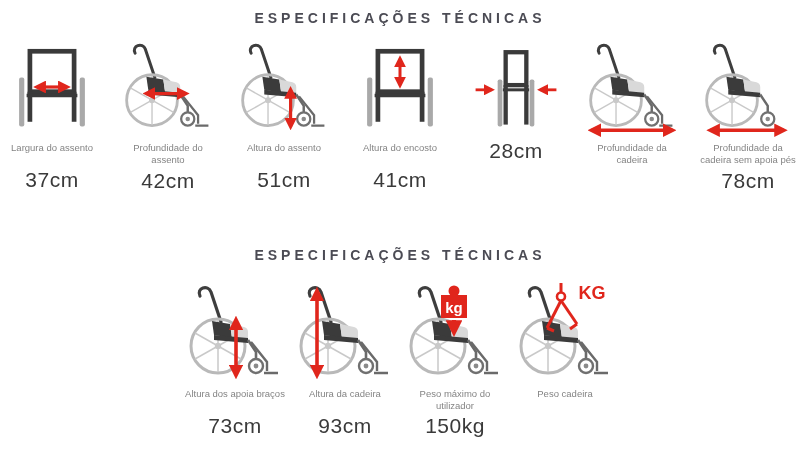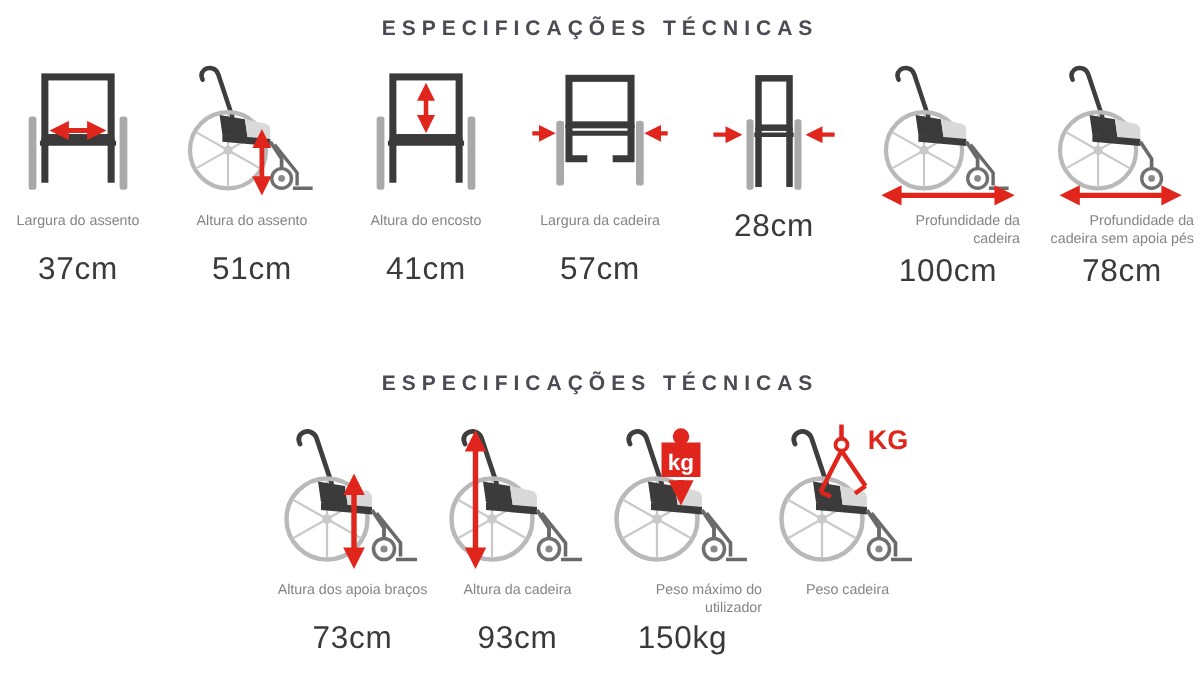--- a/index.html
+++ b/index.html
@@ -17,21 +17,21 @@
   .row2 { justify-content:center; }
   .cell { display:flex; flex-direction:column; align-items:center; }
   .row1 .cell { width:100px; }
   .row2 .cell { width:110px; }
   .icon-box { display:flex; align-items:flex-end; justify-content:center; }
   .row1 .icon-box { height:106px; width:96px; }
   .row2 .icon-box { height:104px; width:102px; }
   svg.icon { width:94px; height:100px; display:block; }
   .row2 svg.icon { width:100px; height:102px; }
   .label {
-    font-size:9.5px; color:#848484; text-align:right; line-height:1.3;
+    font-size:9.5px; color:#848484; text-align:center; line-height:1.3;
     margin-top:5px; min-height:24px; padding:0 2px;
   }
   .value { font-size:21px; color:#3a3a3a; margin-top:2px; letter-spacing:0.5px; }
 </style>
 </head>
 <body>
 
 <svg width="0" height="0" style="position:absolute" aria-hidden="true">
   <defs>
     <marker id="ah" viewBox="0 0 10 10" refX="7" refY="5" markerWidth="4" markerHeight="4" orient="auto-start-reverse">
@@ -118,20 +118,30 @@
         <div class="icon-box">
           <svg class="icon" viewBox="0 0 100 100">
             <use href="#wc-front"></use>
             <line x1="34" y1="50" x2="66" y2="50" stroke="#e0261c" stroke-width="3.4" marker-start="url(#ah)" marker-end="url(#ah)"></line>
           </svg>
         </div>
         <div class="label">Largura do assento</div>
         <div class="value">37cm</div>
       </div>
 
+      <div class="cell">
+        <div class="icon-box">
+          <svg class="icon" viewBox="0 0 100 100">
+            <use href="#wc-side"></use>
+            <line x1="27" y1="57" x2="69" y2="57" stroke="#e0261c" stroke-width="3.4" marker-start="url(#ah)" marker-end="url(#ah)"></line>
+          </svg>
+        </div>
+        <div class="label">Profundidade do assento</div>
+        <div class="value">42cm</div>
+      </div>
 
       <div class="cell">
         <div class="icon-box">
           <svg class="icon" viewBox="0 0 100 100">
             <use href="#wc-side"></use>
             <line x1="57" y1="53" x2="57" y2="92" stroke="#e0261c" stroke-width="3.4" marker-start="url(#ah)" marker-end="url(#ah)"></line>
           </svg>
         </div>
         <div class="label">Altura do assento</div>
         <div class="value">51cm</div>
@@ -141,52 +151,40 @@
         <div class="icon-box">
           <svg class="icon" viewBox="0 0 100 100">
             <use href="#wc-front"></use>
             <line x1="50" y1="20" x2="50" y2="48" stroke="#e0261c" stroke-width="3.2" marker-start="url(#ah)" marker-end="url(#ah)"></line>
           </svg>
         </div>
         <div class="label">Altura do encosto</div>
         <div class="value">41cm</div>
       </div>
 
-      <div class="cell">
-        <div class="icon-box">
-          <svg class="icon" viewBox="0 0 100 100">
-            <use href="#wc-front-open"></use>
-            <line x1="2" y1="52" x2="15" y2="52" stroke="#e0261c" stroke-width="3" marker-end="url(#ah)"></line>
-            <line x1="98" y1="52" x2="85" y2="52" stroke="#e0261c" stroke-width="3" marker-end="url(#ah)"></line>
-          </svg>
-        </div>
-        <div class="label">Largura da cadeira</div>
-        <div class="value">57cm</div>
-      </div>
 
       <div class="cell">
         <div class="icon-box">
           <svg class="icon" viewBox="0 0 100 100">
             <use href="#wc-front-folded"></use>
             <line x1="7" y1="53" x2="24" y2="53" stroke="#e0261c" stroke-width="3" marker-end="url(#ah)"></line>
             <line x1="93" y1="53" x2="76" y2="53" stroke="#e0261c" stroke-width="3" marker-end="url(#ah)"></line>
           </svg>
         </div>
         <div class="value">28cm</div>
       </div>
 
       <div class="cell">
         <div class="icon-box">
           <svg class="icon" viewBox="0 0 100 100">
             <use href="#wc-side"></use>
             <line x1="7" y1="96" x2="93" y2="96" stroke="#e0261c" stroke-width="3.6" marker-start="url(#ah)" marker-end="url(#ah)"></line>
           </svg>
         </div>
         <div class="label">Profundidade da cadeira</div>
-        <div class="value">100cm</div>
       </div>
 
       <div class="cell">
         <div class="icon-box">
           <svg class="icon" viewBox="0 0 100 100">
             <use href="#wc-side-nf"></use>
             <line x1="10" y1="96" x2="88" y2="96" stroke="#e0261c" stroke-width="3.6" marker-start="url(#ah)" marker-end="url(#ah)"></line>
           </svg>
         </div>
         <div class="label">Profundidade da cadeira sem apoia pés</div>

